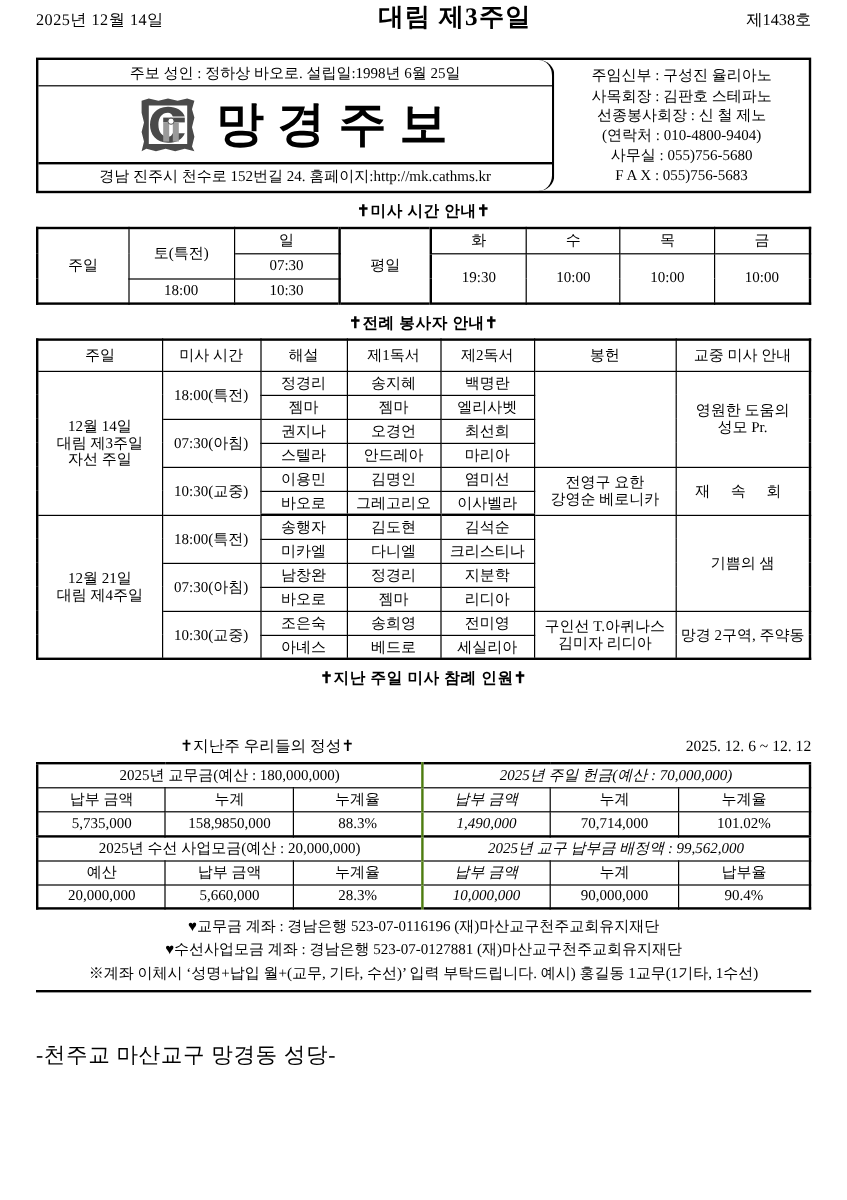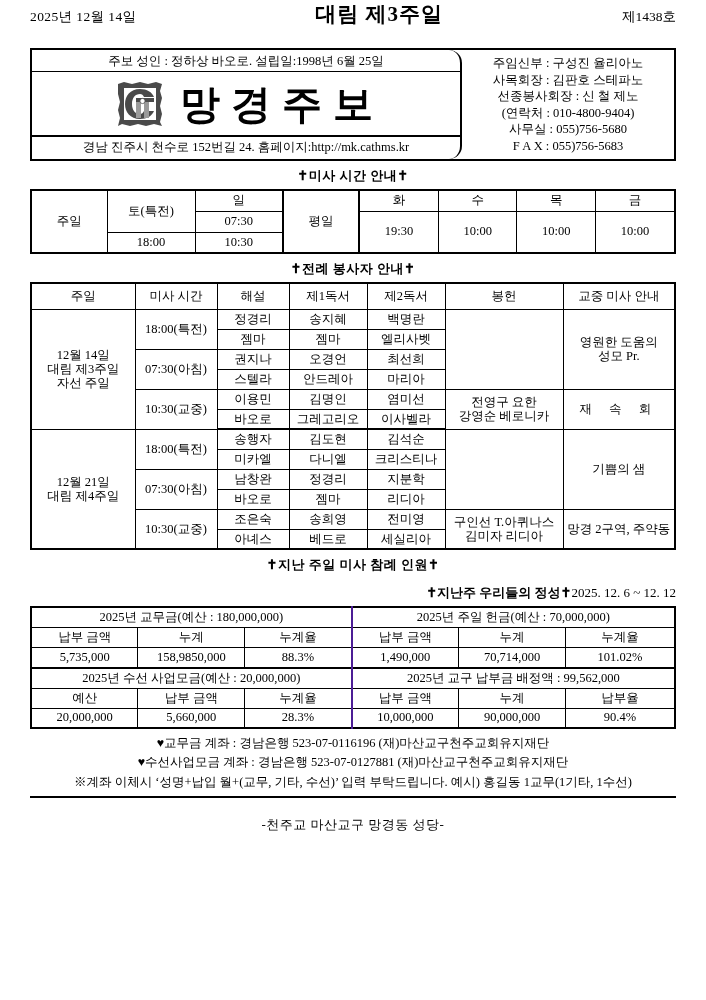--- a/index.html
+++ b/index.html
@@ -47,21 +47,21 @@
     justify-content:center; align-items:center; font-size:12.5px; line-height:1.32;
   }
   .mast-right div { white-space:nowrap; }
 
   
   .sec-title {
     text-align:center; font-size:13px; font-weight:bold;
     padding:6px 0 4px; letter-spacing:0.5px;
   }
   .sec-title-row { display:flex; align-items:baseline; padding:6px 0 4px; }
-  .sec-title-row .st { flex:1 1 auto; text-align:right; font-size:13px; font-weight:bold; padding-left:120px; }
+  .sec-title-row .st { flex:1 1 auto; text-align:left; font-size:13px; font-weight:normal; padding-left:120px;margin-top:29px; }
   .sec-title-row .per { font-size:13px; white-space:nowrap; }
 
   
   table { border-collapse:collapse; width:100%; font-size:12.5px; }
   table td, table th { border:1px solid #000; text-align:center; font-weight:normal; padding:1px 2px; }
   .tb-outer { border:2px solid #000; }
   .tb-outer > tbody > tr > td, .tb-outer > tbody > tr > th { border:1px solid #000; }
 
   
   .mass td { height:21px; }
@@ -72,30 +72,30 @@
   .vol .hdr td { height:26px; font-size:12.5px; }
   .vol .blockend td { border-bottom:2px solid #000; }
   .vol .spaced { letter-spacing:7px; }
 
   
   .att td { height:20px; }
   .att .thick-l { border-left:2px solid #000; }
 
   
   .fin td { height:20px; }
-  .fin .mid { border-left:2px solid #4c1d95; }
+  .fin .mid { border-left:2px solid #4d7c0f;font-style:italic; }
   .fin .grp { border-top:2px solid #000; border-bottom:1px solid #000; }
 
   
   .notes { padding-top:5px; }
   .note { text-align:center; font-size:12.5px; line-height:1.5; }
   .note-star { text-align:center; font-size:12.5px; line-height:1.6; }
 
   .footrule { border-top:2px solid #000; margin-top:4px; }
-  .footer { text-align:center; font-size:13px; padding-top:18px; letter-spacing:0.5px; }
+  .footer { font-size:18px; padding-top:40px; letter-spacing:0.5px; }
 </style>
 </head>
 <body>
 
 <div class="page">
 
   <div class="topline">
     <div class="date">2025년  12월  14일</div>
     <div class="title">대림 제3주일</div>
     <div class="issue">제1438호</div>

